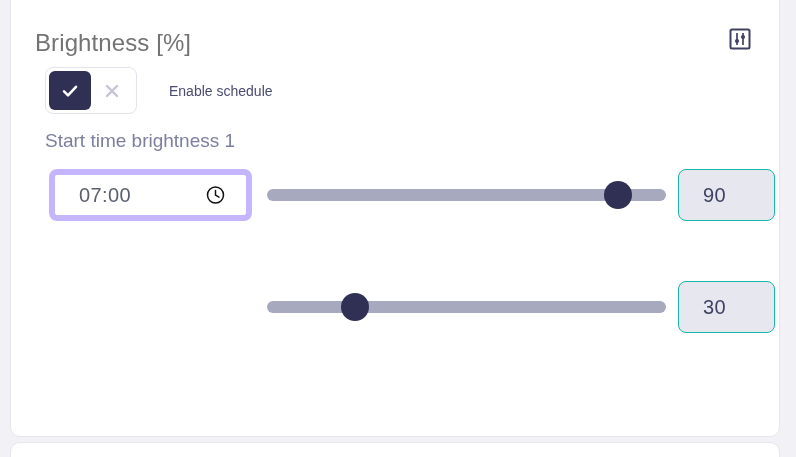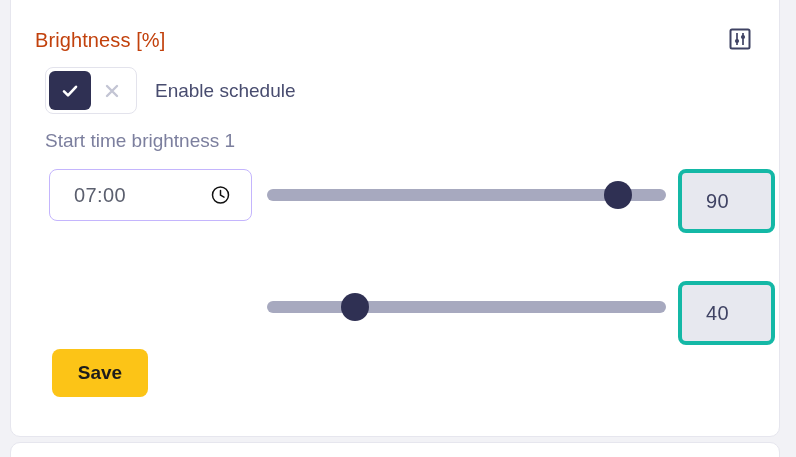--- a/index.html
+++ b/index.html
@@ -52,22 +52,22 @@
     position: absolute;
     left: 0; right: 0; top: 0; bottom: 0;
     padding: 0;
   }
 
   
   .heading {
     position: absolute;
     left: 24px;
     top: 40px;
-    font-size: 20px;
-    color: #c2410c;
+    font-size: 24px;
+    color: #737373;
     letter-spacing: 0.1px;
     white-space: nowrap;
   }
 
   .settings-icon-btn {
     position: absolute;
     right: 27px;
     top: 38px;
     width: 24px;
     height: 24px;
@@ -107,22 +107,22 @@
   }
   .toggle-opt.on {
     background: #2f3053;
   }
   .toggle-opt.off {
     background: transparent;
   }
   .toggle-opt svg { display: block; }
 
   .toggle-label {
-    margin-left: 18px;
-    font-size: 19px;
+    margin-left: 32px;
+    font-size: 14px;
     color: #484c6f;
     white-space: nowrap;
   }
 
   
   .field-label {
     position: absolute;
     left: 34px;
     font-size: 19px;
     color: #7c7f9e;
@@ -143,21 +143,21 @@
   .row-1 { top: 180px; }
   .row-2 { top: 292px; }
 
   .time-input {
     position: absolute;
     left: 38px;
     top: 0;
     width: 203px;
     height: 52px;
     background: #ffffff;
-    border: 1px solid #c4b5fd;
+    border: 6px solid #c4b5fd;
     border-radius: 8px;
     box-sizing: border-box;
     display: flex;
     align-items: center;
     cursor: text;
   }
   .time-value {
     margin-left: 24px;
     font-size: 20px;
     color: #5b5f6e;
@@ -202,23 +202,23 @@
     transform: translateY(-50%);
     background: #2f3053;
     border-radius: 50%;
   }
 
   .value-box {
     position: absolute;
     left: 667px;
     top: 0;
     width: 97px;
-    height: 64px;
+    height: 52px;
     background: #e7e8ef;
-    border: 4px solid #14b8a6;
+    border: 1px solid #14b8a6;
     border-radius: 8px;
     box-sizing: border-box;
     display: flex;
     align-items: center;
     cursor: text;
   }
   .value-text {
     margin-left: 24px;
     font-size: 20px;
     color: #3f4263;
@@ -302,24 +302,23 @@
         </div>
       </div>
 
 
       <div class="row row-2">
         <div class="slider">
           <div class="slider-track"></div>
           <div class="slider-knob" id="knob-2" style="left: 22%;"></div>
         </div>
         <div class="value-box">
-          <span class="value-text">40</span>
+          <span class="value-text">30</span>
         </div>
       </div>
 
-      <button class="save-btn">Save</button>
 
     </div>
   </div>
 
   <div class="card-next"></div>
 
 </div>
 
 </body></html>

